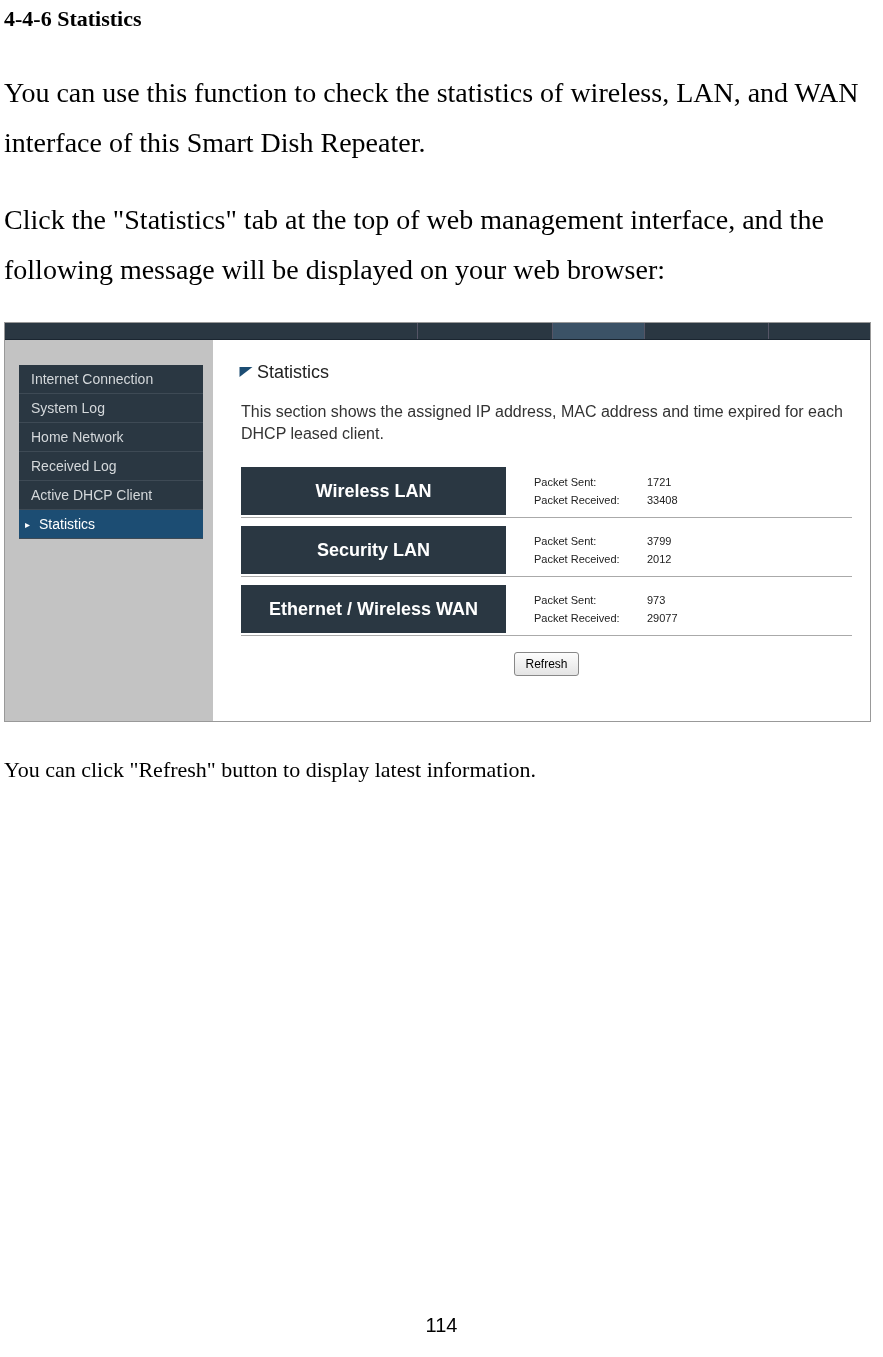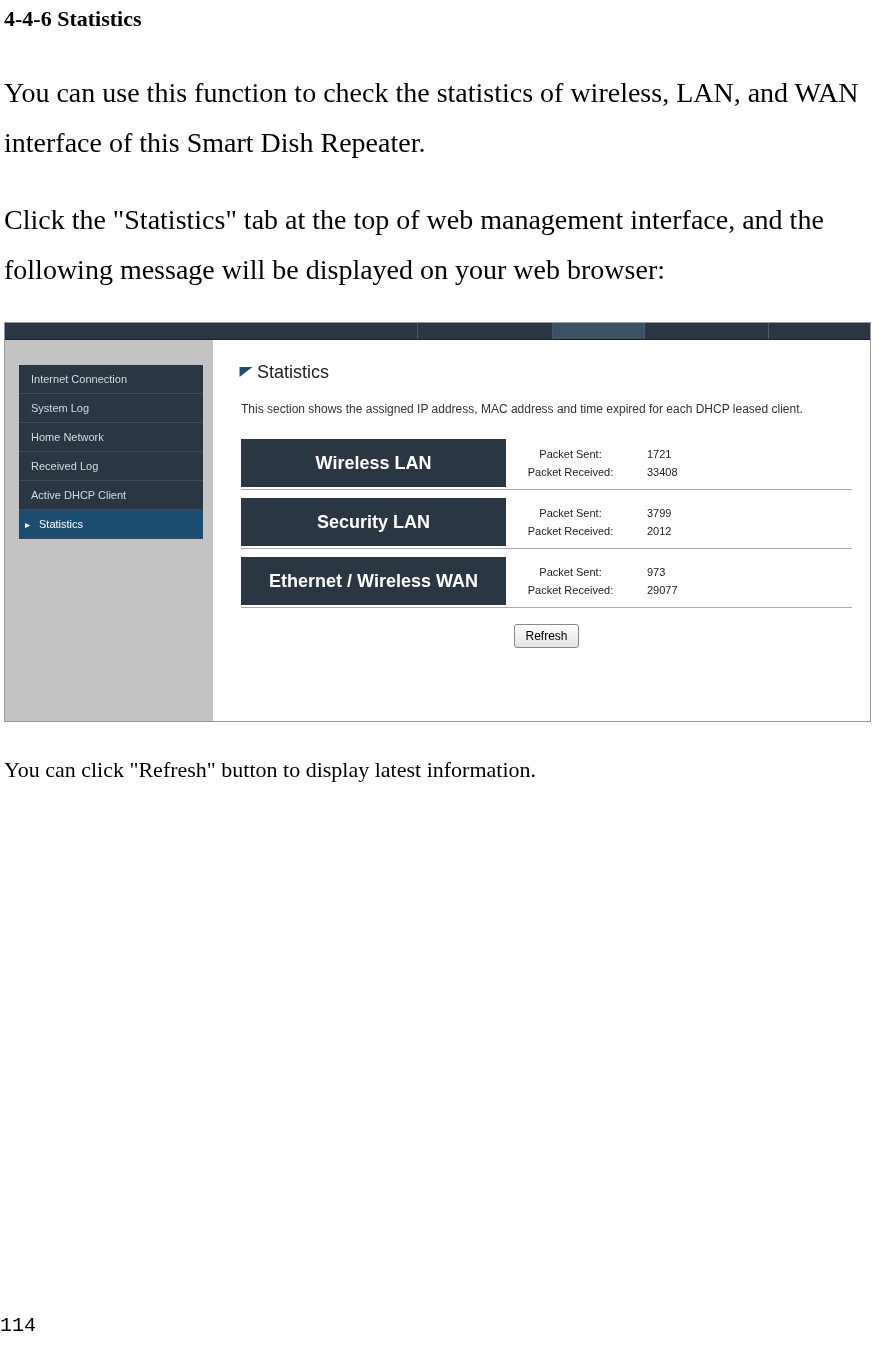--- a/index.html
+++ b/index.html
@@ -60,21 +60,21 @@
       padding: 25px 10px 0 14px;
     }
     .side-list {
       background: #2a3742;
     }
     .side-item {
       height: 29px;
       line-height: 29px;
       padding-left: 12px;
       font-family: Arial, sans-serif;
-      font-size: 11px;
+      font-size: 14px;
       color: #d4d8db;
       border-bottom: 1px solid #3e4a55;
       cursor: pointer;
     }
     .side-item.active {
       background: #1c4d73;
       position: relative;
       padding-left: 20px;
       color: #fff;
     }
@@ -101,21 +101,21 @@
       width: 0; height: 0;
       border-top: 10px solid #1c4d73;
       border-right: 10px solid transparent;
       transform: scaleX(1.3);
     }
     .panel-title {
       font-size: 18px;
       color: #222;
     }
     .panel-desc {
-      font-size: 12px;
+      font-size: 16px;
       color: #333;
       line-height: 1.4;
       margin-bottom: 20px;
     }
     .stat-block {
       display: flex;
       align-items: stretch;
       border-bottom: 1px solid #aaa;
       margin-bottom: 6px;
       min-height: 53px;
@@ -139,22 +139,23 @@
       justify-content: center;
       font-size: 11px;
       color: #222;
     }
     .stat-row {
       display: flex;
       padding: 3px 0;
     }
     .stat-label {
       width: 137px;
-      text-align: center;
+      text-align: left;
       padding-right: 8px;
+      padding-left: 28px;
     }
     .stat-value {
       padding-left: 4px;
     }
     .refresh-wrap {
       text-align: center;
       margin-top: 16px;
     }
     .refresh-btn {
       font-family: Arial, sans-serif;
@@ -167,23 +168,23 @@
     }
     .post-para {
       font-size: 22px;
       line-height: 1.8;
     }
     .page-number {
       position: absolute;
       bottom: 20px;
       left: 0;
       width: 100%;
-      text-align: left;
+      text-align: center;
       font-size: 20px;
-      font-family: Liberation Mono, monospace;
+      font-family: Liberation Sans, sans-serif;
     }
   </style>
 </head>
 <body>
 
 <div class="page-content">
   <h2 class="section-heading">4-4-6 Statistics</h2>
   <p class="body-para">You can use this function to check the statistics of wireless, LAN, and WAN interface of this Smart Dish Repeater.</p>
   <p class="body-para">Click the "Statistics" tab at the top of web management interface, and the following message will be displayed on your web browser:</p>
 

